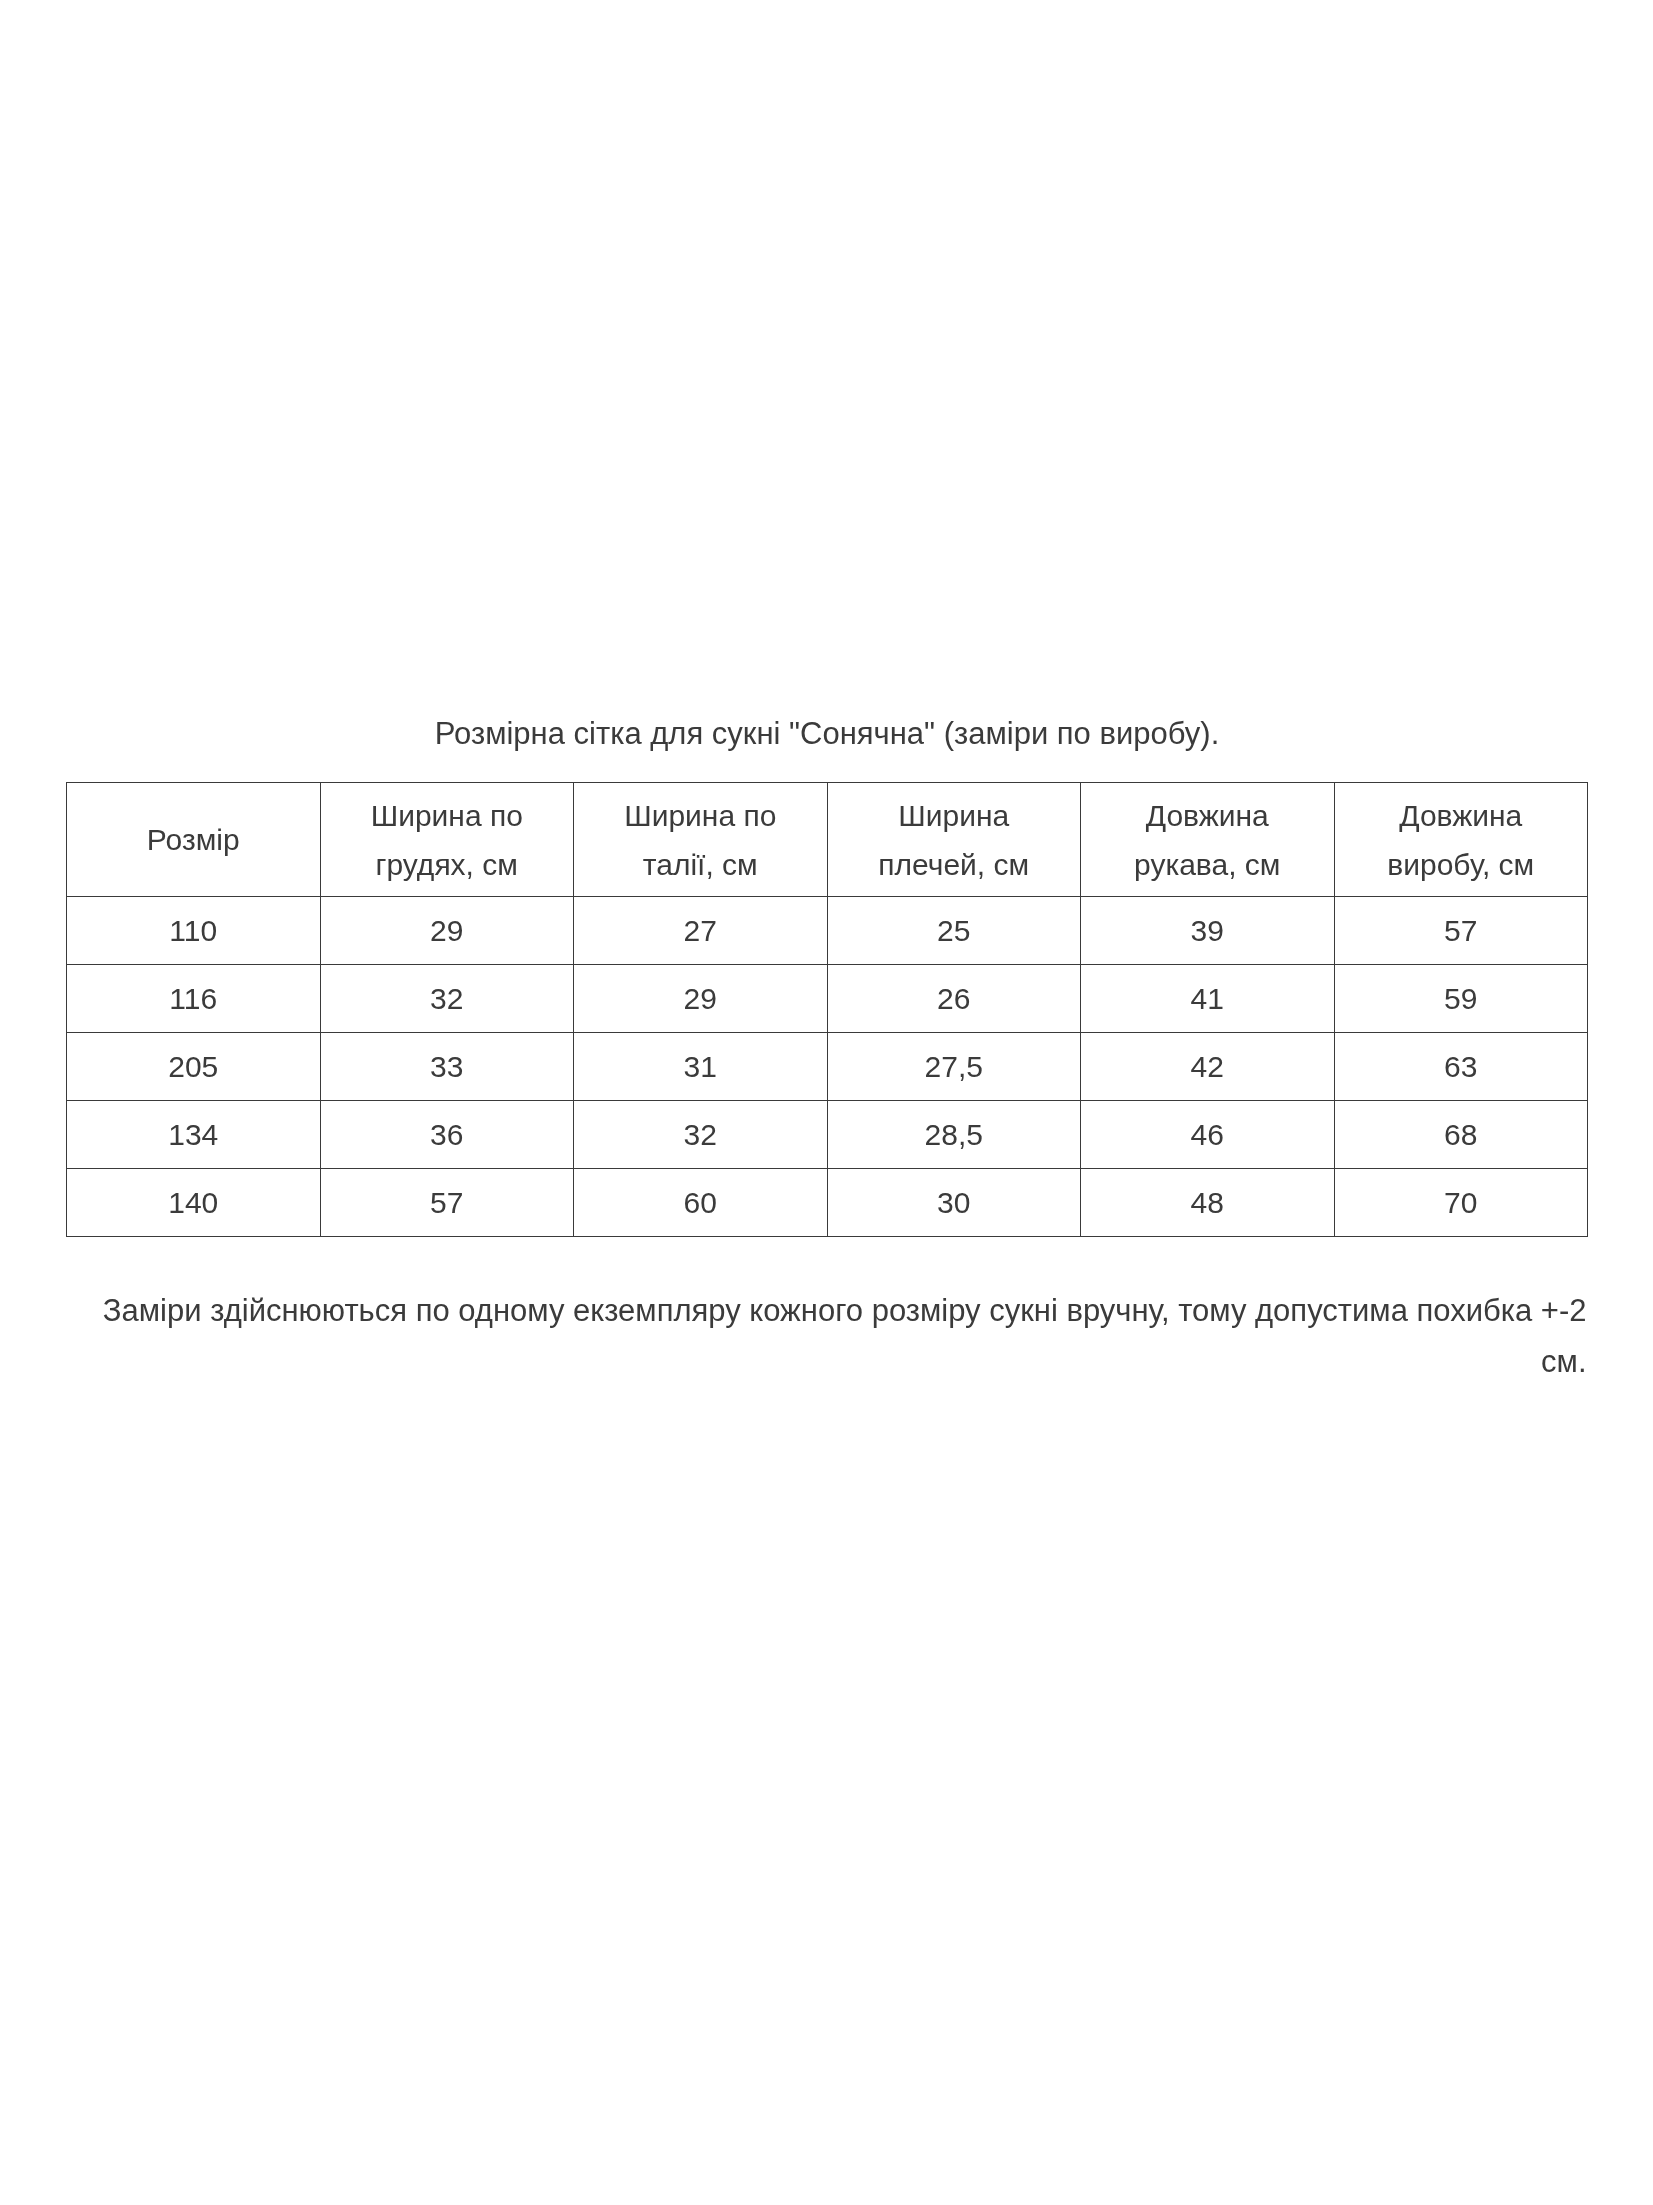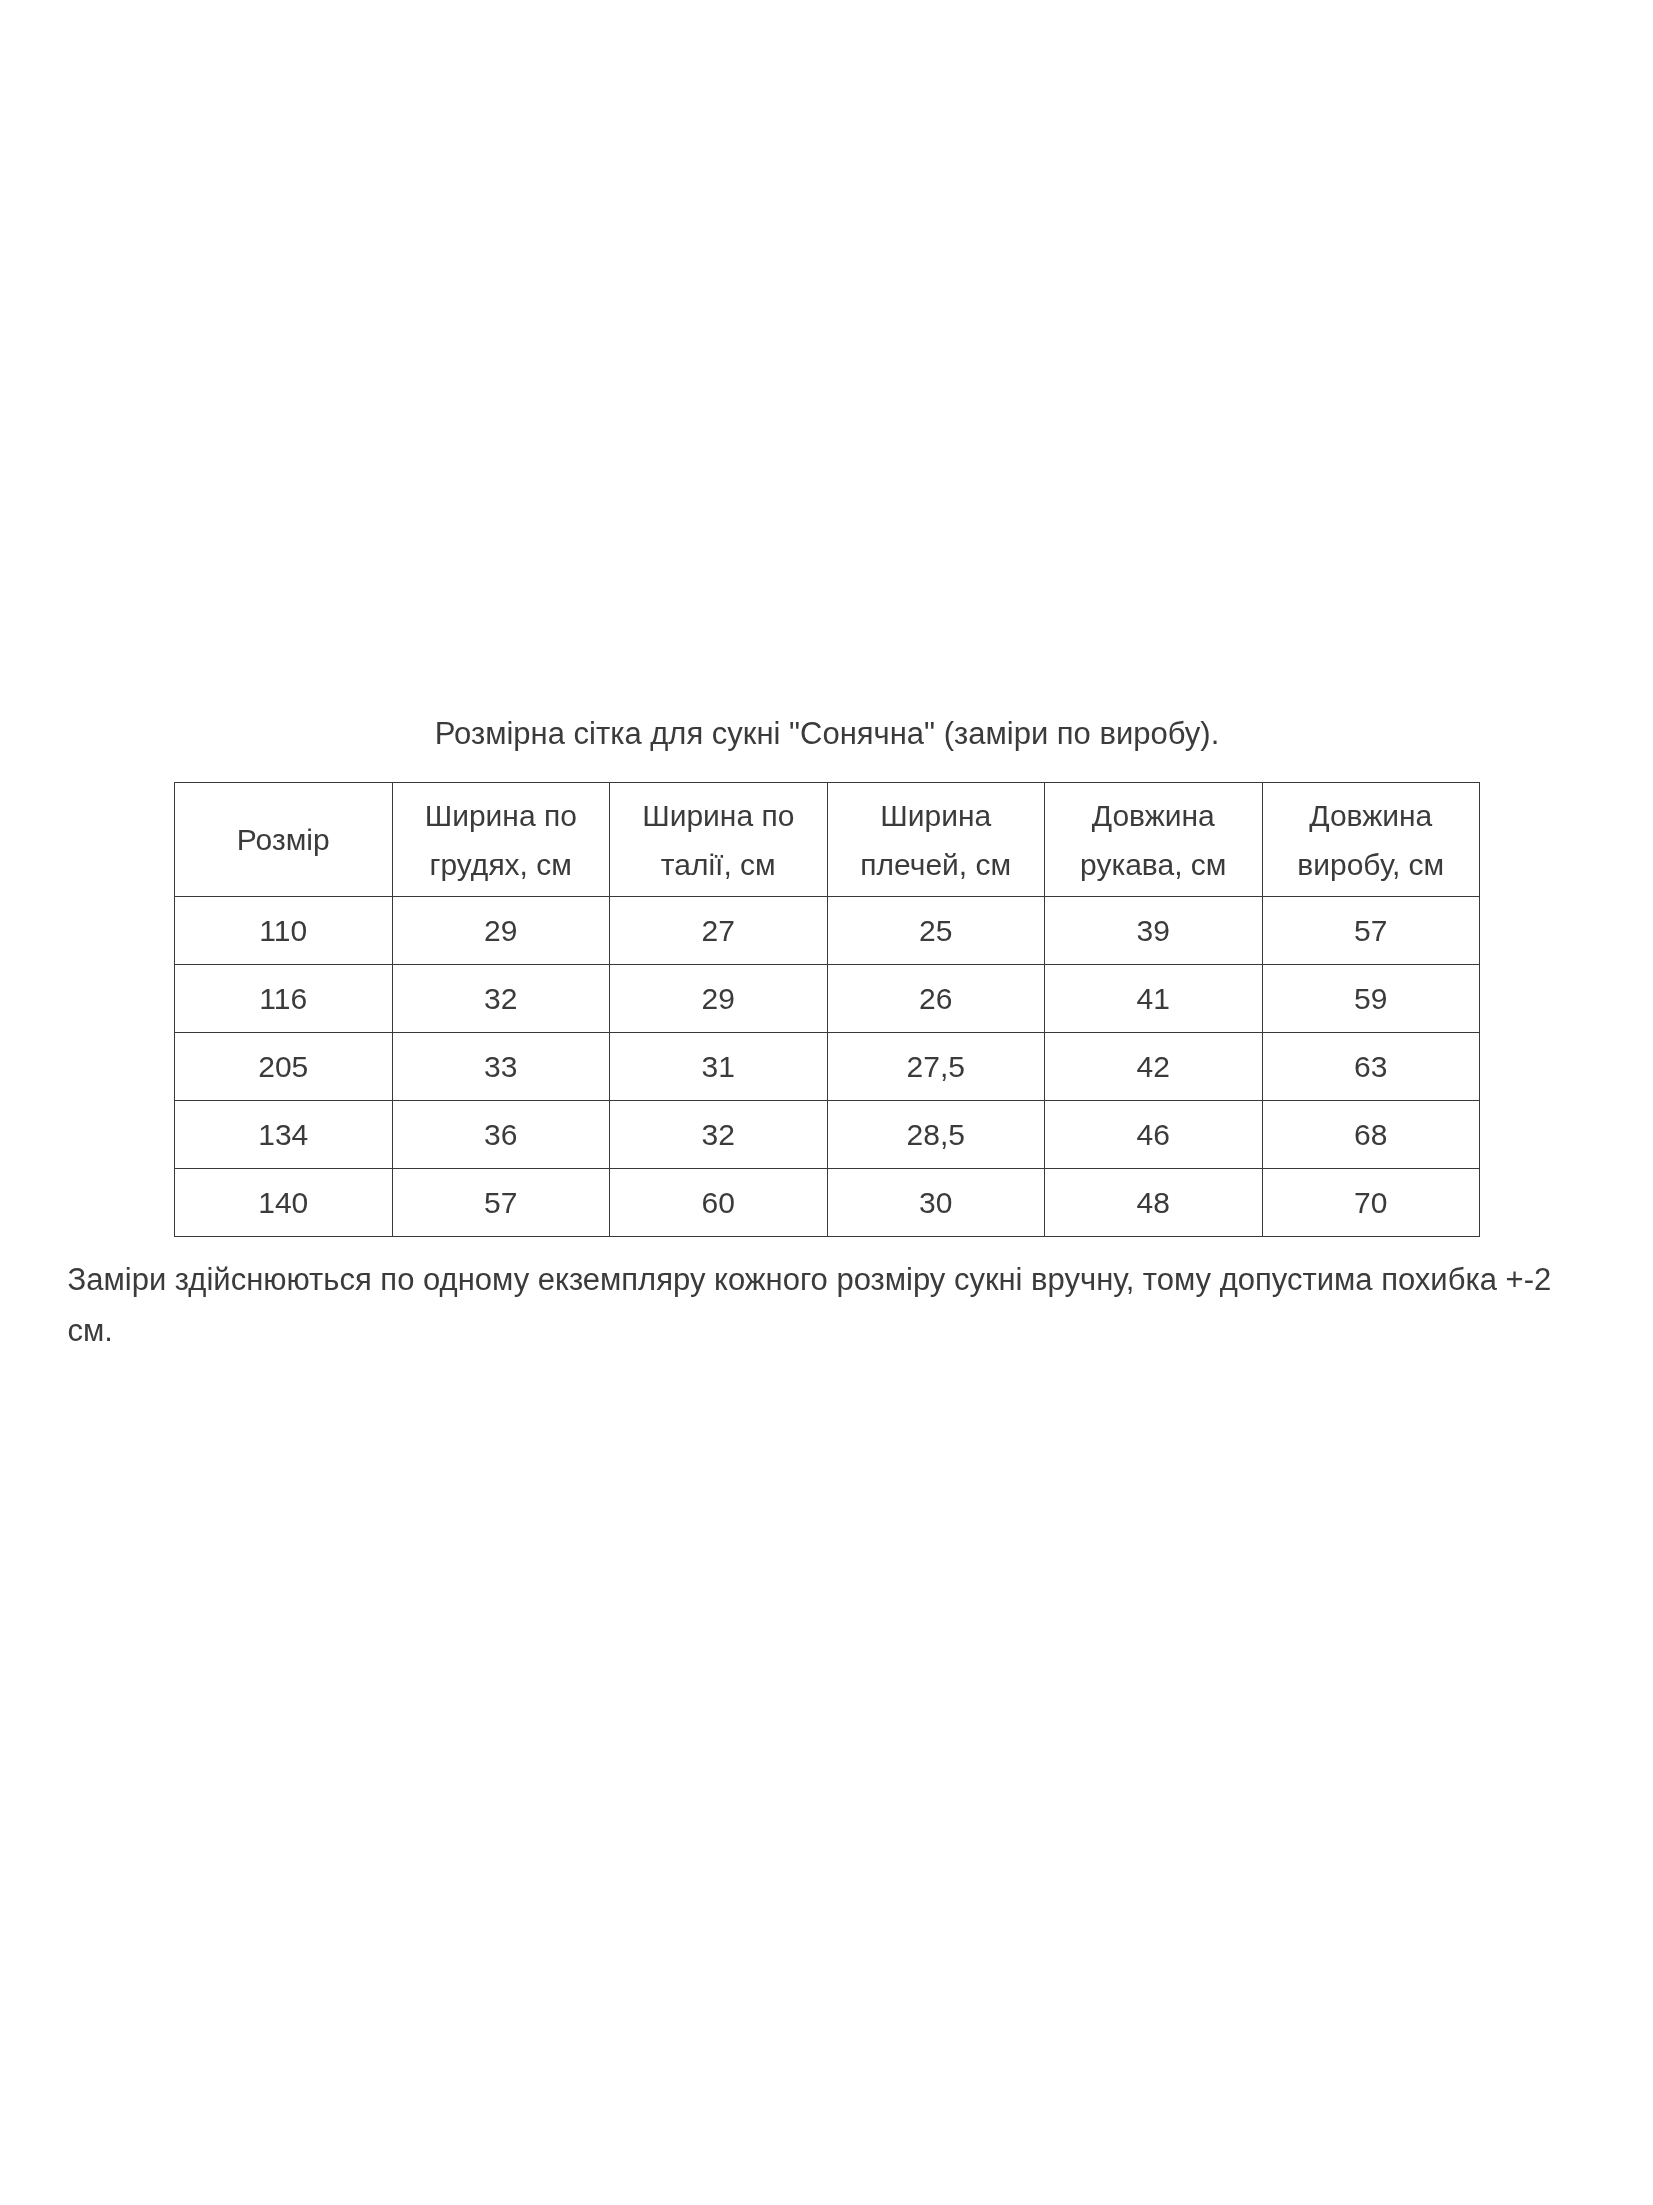--- a/index.html
+++ b/index.html
@@ -21,21 +21,21 @@
   .subtitle {
     text-align: center;
     font-size: 31px;
     line-height: 38px;
     color: #3b3b3b;
   }
   .subtitle {
     margin-top: 23px;
   }
   .size-table {
-    width: 1306px;
+    width: 1522px;
     margin: 29px auto 0 auto;
     border-collapse: collapse;
     table-layout: fixed;
   }
   .size-table th,
   .size-table td {
     border: 1.6px solid #3a3a3a;
     text-align: center;
     vertical-align: middle;
     font-weight: normal;
@@ -45,23 +45,23 @@
   }
   .size-table th {
     height: 113px;
     white-space: pre-line;
     line-height: 49px;
   }
   .size-table td {
     height: 67px;
   }
   .footer-note {
-    margin: 17px auto 0 auto;
+    margin: 48px auto 0 auto;
     width: 1519px;
-    text-align: left;
+    text-align: right;
     font-size: 31px;
     line-height: 51px;
     color: #3b3b3b;
   }
 </style>
 </head>
 <body>
 
 <div class="page">
 

